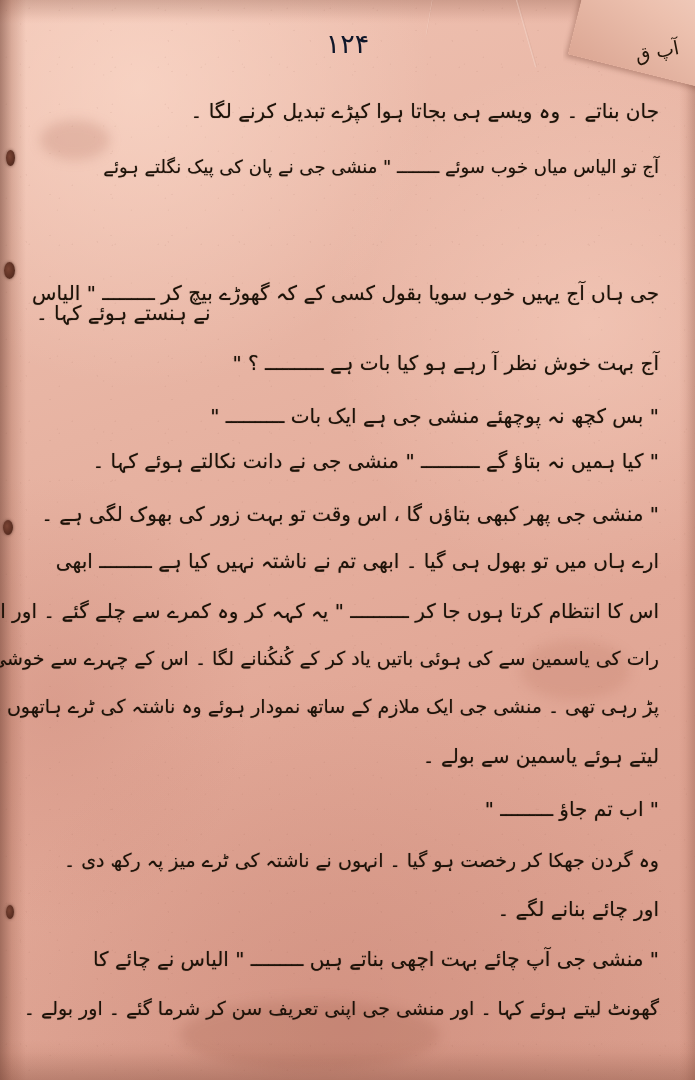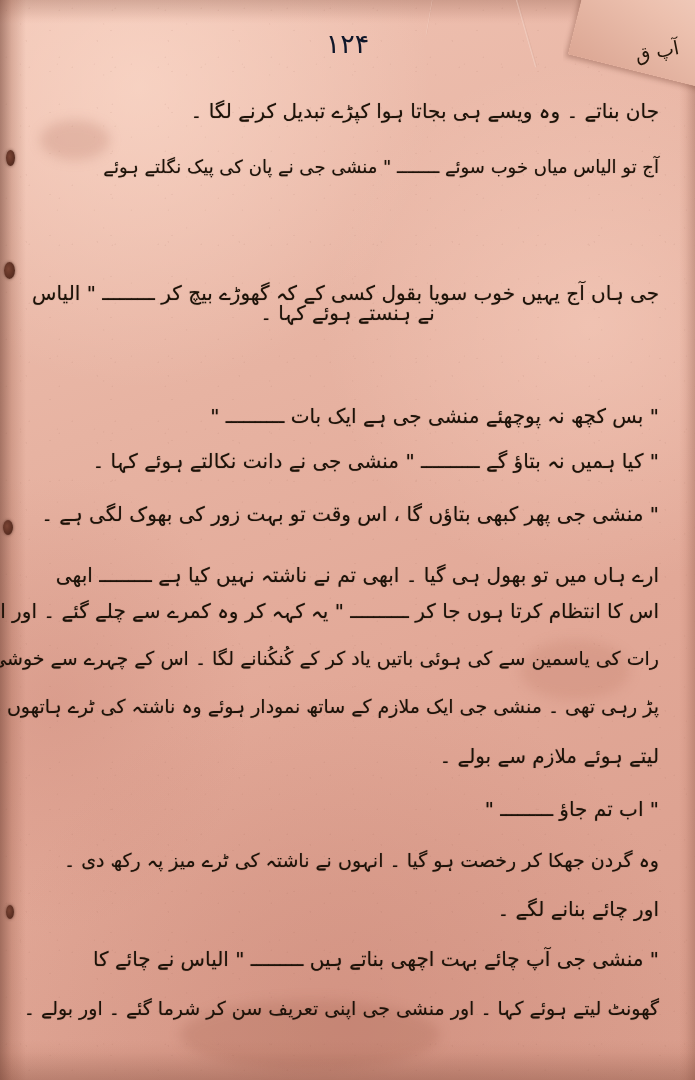--- a/index.html
+++ b/index.html
@@ -165,27 +165,28 @@
   <div class="corner-flap">
     <div class="fold"></div>
   </div>
 
   <div class="page-number">۱۲۴</div>
   <div class="corner-text">آپ ق</div>
 
   <div class="urdu line" style="top:100px;  right:36px;  left:36px;  text-align:right; font-size:20px;">جان بناتے ۔ وہ ویسے ہی بجاتا ہوا کپڑے تبدیل کرنے لگا ۔</div>
   <div class="urdu line" style="top:157px;  right:36px;  left:36px;  text-align:right; font-size:18px;">آج تو الیاس میاں خوب سوئے ــــــــ " منشی جی نے پان کی پیک نگلتے ہوئے</div>
   <div class="urdu line" style="top:258px;  right:36px;  left:36px;  text-align:right; font-size:20px;margin-top:24px;">جی ہاں آج یہیں خوب سویا بقول کسی کے کہ گھوڑے بیچ کر ـــــــــ " الیاس</div>
-  <div class="urdu line" style="top:302px;  right:36px;  left:36px;  text-align:center; font-size:20px;">نے ہنستے ہوئے کہا ۔</div>
+  <div class="urdu line" style="top:302px;  right:36px;  left:36px;  text-align:left; font-size:20px;">نے ہنستے ہوئے کہا ۔</div>
+  <div class="urdu line" style="top:352px;  right:36px;  left:36px;  text-align:right; font-size:20px;">آج بہت خوش نظر آ رہے ہو کیا بات ہے ــــــــــ ؟ "</div>
   <div class="urdu line" style="top:405px;  right:36px;  left:36px;  text-align:right; font-size:20px;">" بس کچھ نہ پوچھئے منشی جی ہے ایک بات ــــــــــ "</div>
   <div class="urdu line" style="top:450px;  right:36px;  left:36px;  text-align:right; font-size:20px;">" کیا ہمیں نہ بتاؤ گے ــــــــــ " منشی جی نے دانت نکالتے ہوئے کہا ۔</div>
   <div class="urdu line" style="top:503px;  right:36px;  left:36px;  text-align:right; font-size:20px;">" منشی جی پھر کبھی بتاؤں گا ، اس وقت تو بہت زور کی بھوک لگی ہے ۔</div>
-  <div class="urdu line" style="top:564px;  right:36px;  left:36px;  font-size:20px;">ارے ہاں میں تو بھول ہی گیا ۔ ابھی تم نے ناشتہ نہیں کیا ہے ـــــــــ ابھی</div>
+  <div class="urdu line" style="top:550px;  right:36px;  left:36px;  font-size:20px;">ارے ہاں میں تو بھول ہی گیا ۔ ابھی تم نے ناشتہ نہیں کیا ہے ـــــــــ ابھی</div>
   <div class="urdu line" style="top:600px;  right:36px;  left:36px;  text-align:right; font-size:20px;">اس کا انتظام کرتا ہوں جا کر ــــــــــ " یہ کہہ کر وہ کمرے سے چلے گئے ۔ اور الیاس</div>
   <div class="urdu line" style="top:648px;  right:36px;  left:36px;  text-align:right; font-size:19px;">رات کی یاسمین سے کی ہوئی باتیں یاد کر کے کُنکُنانے لگا ۔ اس کے چہرے سے خوشی جھلکی</div>
   <div class="urdu line" style="top:696px;  right:36px;  left:36px;  text-align:right; font-size:19px;">پڑ رہی تھی ۔ منشی جی ایک ملازم کے ساتھ نمودار ہوئے وہ ناشتہ کی ٹرے ہاتھوں میں</div>
-  <div class="urdu line" style="top:745px;  right:36px;  left:36px;  text-align:right; font-size:20px;">لیتے ہوئے ملازم سے بولے ۔</div>
+  <div class="urdu line" style="top:745px;  right:36px;  left:36px;  text-align:right; font-size:20px;">لیتے ہوئے یاسمین سے بولے ۔</div>
   <div class="urdu line" style="top:798px;  right:36px;  left:36px;  text-align:right; font-size:20px;">" اب تم جاؤ ـــــــــ "</div>
   <div class="urdu line" style="top:898px;  right:36px;  left:36px;  text-align:right; font-size:20px;">اور چائے بنانے لگے ۔</div>
   <div class="urdu line" style="top:850px;  right:36px;  left:36px;  text-align:right; font-size:19px;">وہ گردن جھکا کر رخصت ہو گیا ۔ انہوں نے ناشتہ کی ٹرے میز پہ رکھ دی ۔</div>
   <div class="urdu line" style="top:948px;  right:36px;  left:36px;  text-align:right; font-size:20px;">" منشی جی آپ چائے بہت اچھی بناتے ہیں ـــــــــ " الیاس نے چائے کا</div>
   <div class="urdu line" style="top:998px;  right:36px;  left:36px;  font-size:19px;">گھونٹ لیتے ہوئے کہا ۔ اور منشی جی اپنی تعریف سن کر شرما گئے ۔ اور بولے ۔</div>
 </div>
 
 </body></html>

